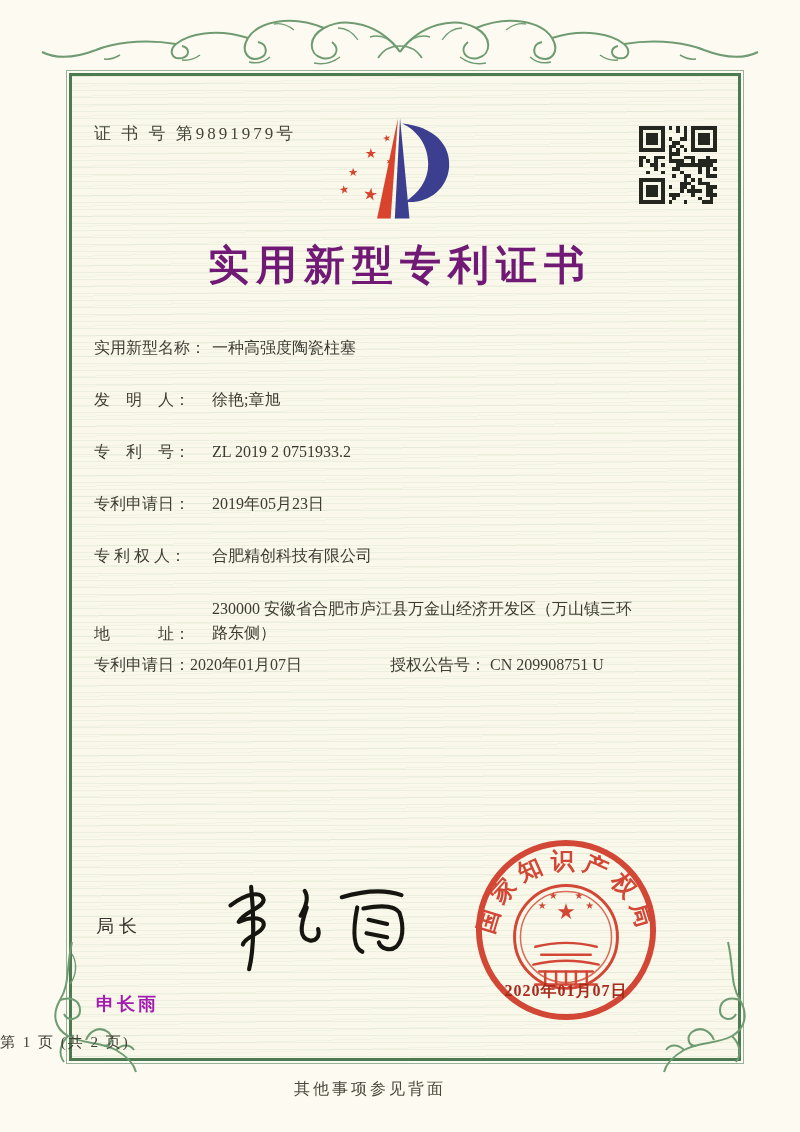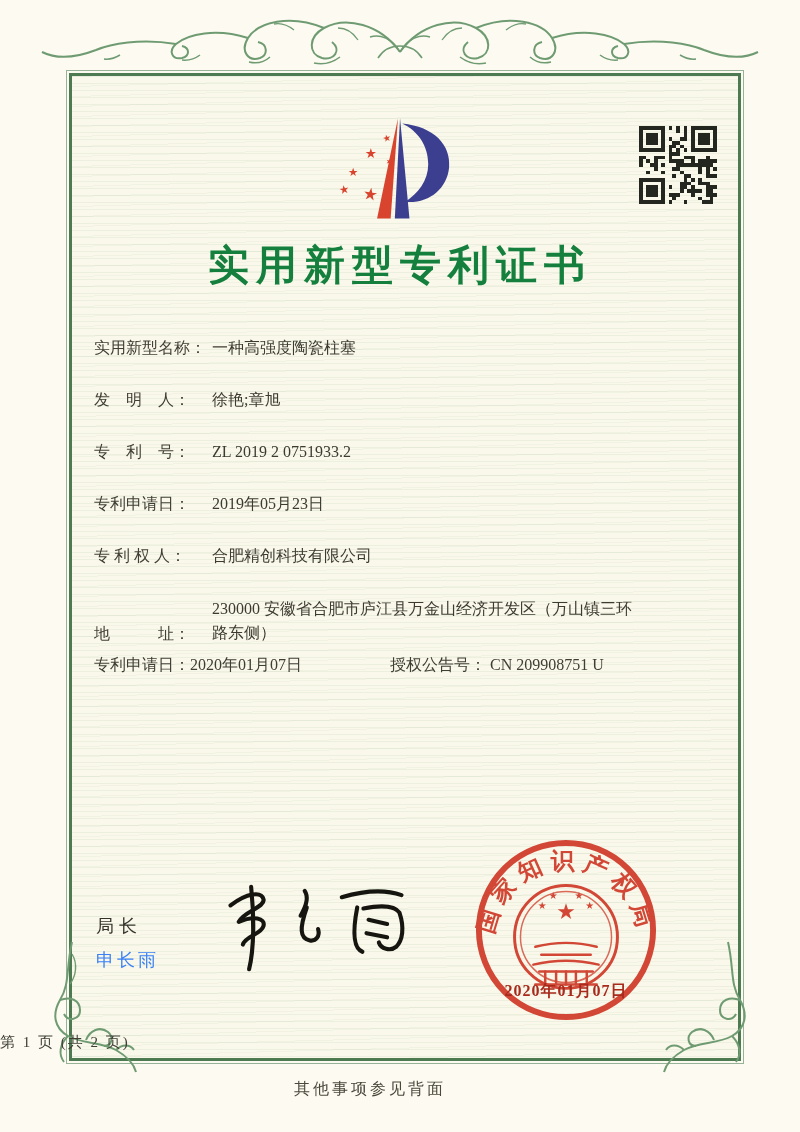--- a/index.html
+++ b/index.html
@@ -18,33 +18,33 @@
       repeating-linear-gradient(180deg, rgba(120,165,122,.10) 0 1px, rgba(0,0,0,0) 1px 7px),
       repeating-linear-gradient(178.5deg, rgba(120,165,122,.07) 0 1px, rgba(0,0,0,0) 1px 10px);}
   .top-ornament{position:absolute;left:40px;top:0;width:720px;height:72px;}
   .corner-flourish{position:absolute;width:112px;height:134px;}
   .corner-bl{left:28px;top:940px;}
   .corner-br{left:660px;top:940px;transform:scaleX(-1);}
   .cert-no{position:absolute;left:94px;top:122px;font-size:17px;letter-spacing:3px;color:#45433a;}
   .logo{position:absolute;left:336px;top:110px;width:126px;height:120px;}
   .qr{position:absolute;left:639px;top:126px;width:78px;height:78px;}
   .title{position:absolute;left:0;width:800px;top:238px;text-align:center;
-    font-size:41px;font-weight:700;letter-spacing:7px;color:#15803d;}
+    font-size:41px;font-weight:700;letter-spacing:7px;color:#701a75;}
   .fields{position:absolute;left:94px;top:337px;width:590px;font-size:16px;}
   .frow{display:flex;margin-bottom:30px;line-height:22px;}
   .flabel{display:inline-block;width:118px;white-space:pre;flex:0 0 118px;color:#403e35;}
   .fvalue{color:#3c3a31;}
   .fvalue.addr{width:428px;line-height:24px;}
   .frow.addr-row{margin-bottom:9px;align-items:flex-end;}
   .grant-left{display:flex;width:296px;flex:0 0 296px;}
   .paras{position:absolute;left:88px;top:662px;width:632px;font-size:16px;
     line-height:1.82;text-align:justify;color:#403e35;}
   .paras p{margin:0;text-indent:2em;}
   .signer-title{position:absolute;left:96px;top:914px;font-size:18px;letter-spacing:5px;color:#34322b;}
-  .signer-name{position:absolute;left:96px;top:948px;font-size:18px;letter-spacing:3px;color:#3b82f6;}
+  .signer-name{position:absolute;left:96px;top:992px;font-size:18px;letter-spacing:3px;color:#a21caf;font-weight:bold;}
   .sig{position:absolute;left:212px;top:874px;width:206px;height:104px;}
   .seal{position:absolute;left:472px;top:836px;width:188px;height:188px;opacity:.93;}
   .seal-date{position:absolute;left:472px;top:981px;width:188px;text-align:center;
     font-size:16px;font-weight:700;letter-spacing:1px;color:#a82a1c;}
   .footer-page{position:absolute;left:0;width:800px;top:1033px;
     font-size:15px;letter-spacing:2px;color:#3f3e35;}
   .back-note{position:absolute;left:0;width:740px;top:1079px;text-align:center;
     font-size:16px;letter-spacing:3px;color:#4a483d;}
 </style>
 </head>
@@ -90,20 +90,21 @@
   <svg class="corner-flourish corner-br" viewBox="0 0 112 134">
     <g fill="none" stroke="#6f9b72" stroke-width="2">
       <path d="M44,2 C38,28 42,44 32,60 C24,74 26,88 40,96 C54,104 74,102 88,110 C100,117 106,124 108,132"></path>
       <path d="M32,60 C42,56 52,60 52,70 C52,80 40,82 36,74"></path>
       <path d="M40,96 C32,104 30,114 36,122"></path>
       <path d="M58,100 C62,90 72,86 80,92 C86,97 84,106 76,106"></path>
       <path d="M88,110 C94,104 102,104 106,110"></path>
     </g>
   </svg>
 
+  <div class="cert-no">证 书 号 第9891979号</div>
 
   <svg class="logo" viewBox="0 0 120 115">
     <path d="M63,13 C94,16 110,34 108,55 C106,76 88,90 66,88 C78,80 88,68 88,52 C88,34 78,20 63,13 Z" fill="#3c3f90"></path>
     <path d="M61,8 L70,104 L56,104 Z" fill="#3c3f90"></path>
     <path d="M59,8 L52,104 L39,104 Z" fill="#d8442e"></path>
     <g fill="#d8442e" font-family="'DejaVu Sans',sans-serif" text-anchor="middle">
       <text x="49" y="30" font-size="9" transform="rotate(-14 49 30)">★</text>
       <text x="33" y="46" font-size="13">★</text>
       <text x="50" y="52" font-size="8" transform="rotate(18 50 52)">★</text>
       <text x="16" y="63" font-size="11">★</text>

